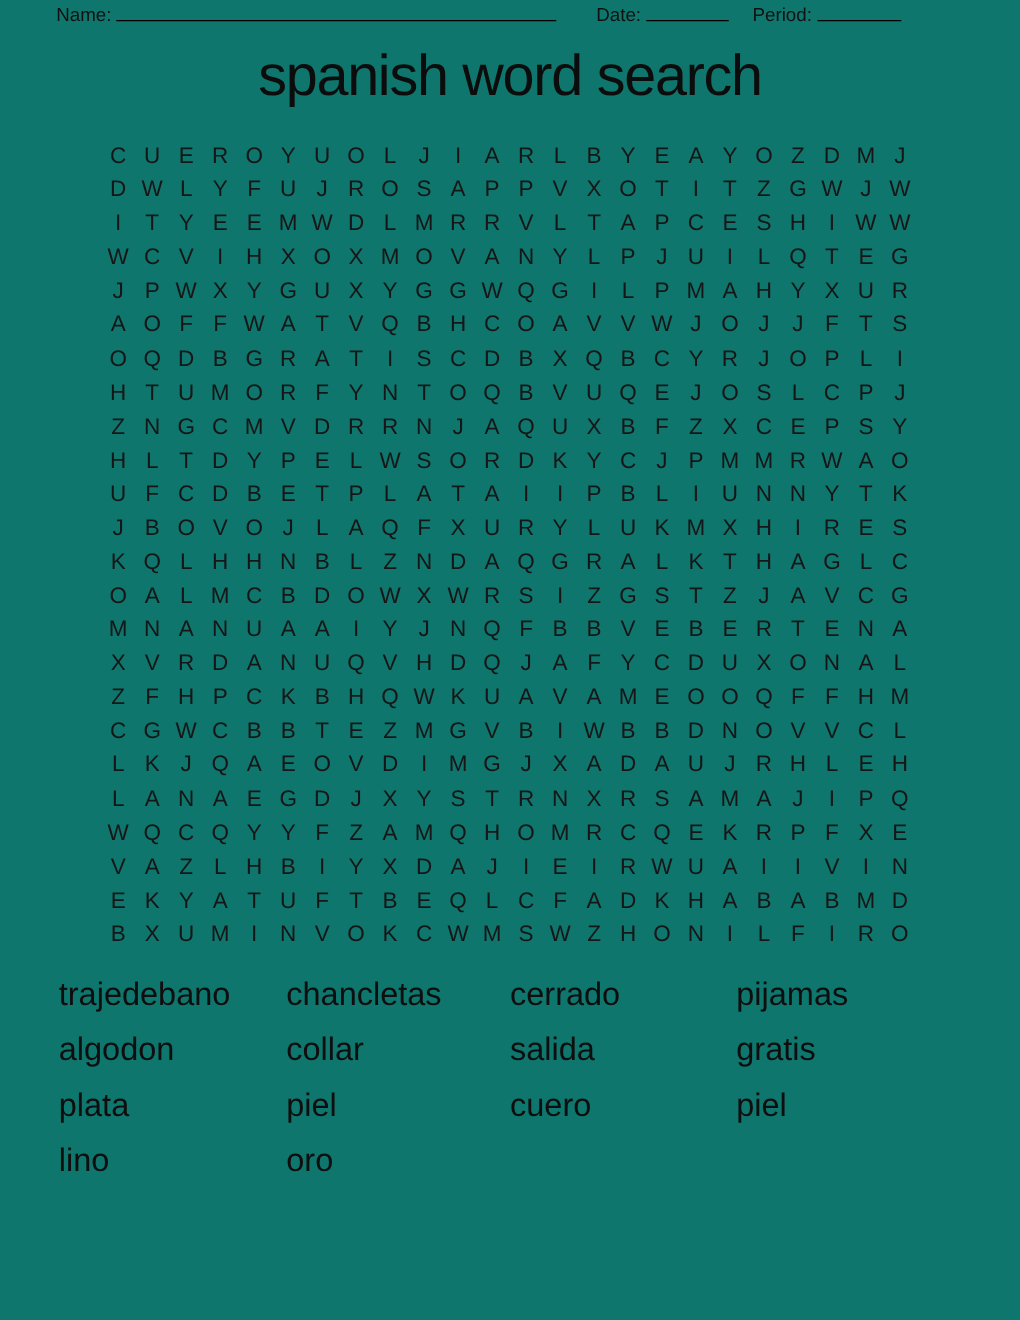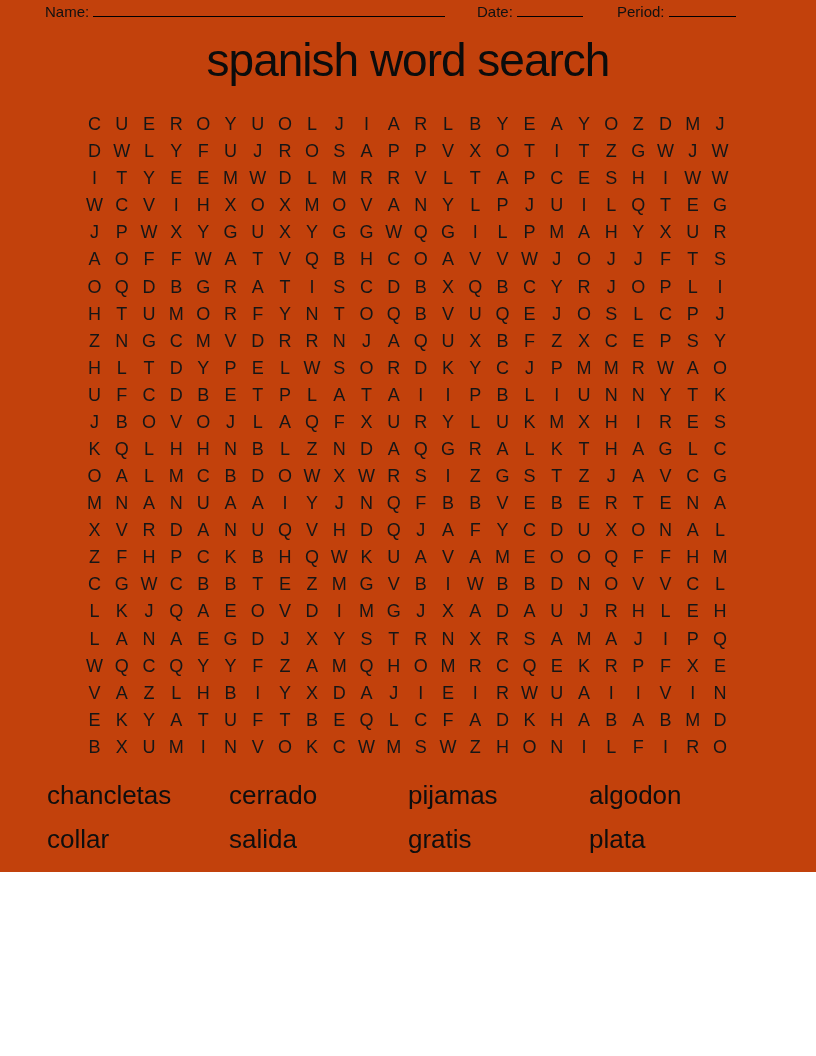--- a/index.html
+++ b/index.html
@@ -1,30 +1,30 @@
 <!DOCTYPE html>
 <html><head>
 <meta charset="utf-8">
 <style>
   html,body{margin:0;padding:0;background:#ffffff;}
   .page{
-    position:relative;width:816px;height:872px;background:#c2410c;overflow:hidden;
+    position:relative;width:816px;height:1056px;background:#0f766e;overflow:hidden;
     font-family:"Liberation Sans",sans-serif;color:#111111;
   }
   
   .hdr{position:absolute;top:2px;left:45px;width:726px;height:20px;font-size:15px;}
   .hdr-item{position:absolute;top:0;white-space:nowrap;}
   .hdr-label{display:inline-block;vertical-align:baseline;}
   .blank-line{display:inline-block;border-bottom:1.5px solid #000;height:14px;vertical-align:baseline;margin-left:4px;}
   .line-name{width:352px;}
   .line-date{width:66px;}
   .line-period{width:67px;}
   .hdr-name{left:0;}
   .hdr-date{left:432px;}
-  .hdr-period{left:572px;}
+  .hdr-period{left:557px;}
   
   .title{
     position:absolute;left:0;right:0;top:33px;text-align:center;
     font-size:46px;font-weight:400;letter-spacing:-1px;color:#0c0c0c;
   }
   
   .grid{
     position:absolute;left:81px;top:111px;
     display:grid;grid-template-columns:repeat(24,27.2px);grid-auto-rows:27.08px;
   }
@@ -634,20 +634,21 @@
       <span class="cell">N</span>
       <span class="cell">I</span>
       <span class="cell">L</span>
       <span class="cell">F</span>
       <span class="cell">I</span>
       <span class="cell">R</span>
       <span class="cell">O</span>
     </div>
 
   <div class="words">
+    <div class="word">trajedebano</div>
     <div class="word">chancletas</div>
     <div class="word">cerrado</div>
     <div class="word">pijamas</div>
     <div class="word">algodon</div>
     <div class="word">collar</div>
     <div class="word">salida</div>
     <div class="word">gratis</div>
     <div class="word">plata</div>
     <div class="word">piel</div>
     <div class="word">cuero</div>

